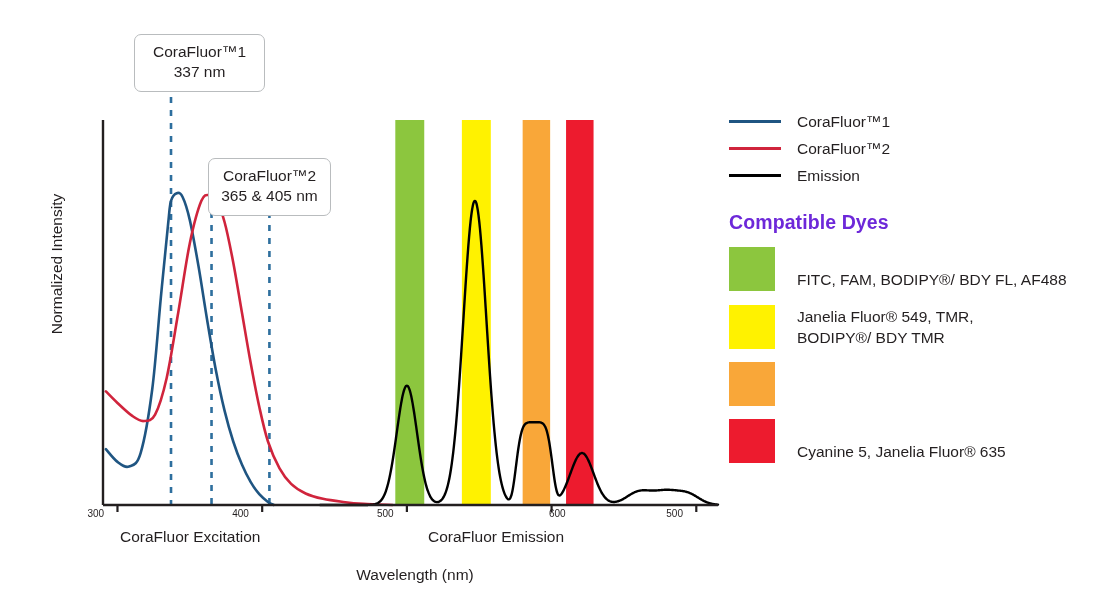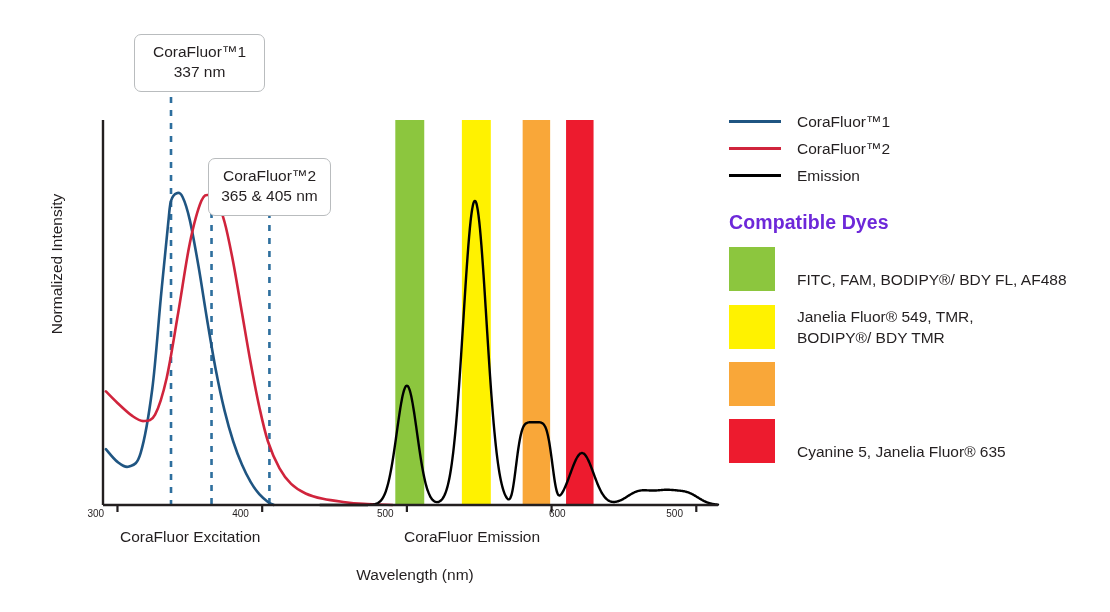--- a/index.html
+++ b/index.html
@@ -163,21 +163,21 @@
   <div id="y-axis-title">Normalized Intensity</div>
   <div id="x-axis-title">Wavelength (nm)</div>
 
   <div id="tick-layer">
       <div class="axis-tick-label" style="left: 87.4706px; top: 508px;">300</div>
       <div class="axis-tick-label" style="left: 232.176px; top: 508px;">400</div>
       <div class="axis-tick-label" style="left: 376.882px; top: 508px;">500</div>
       <div class="axis-tick-label" style="left: 549px; top: 508px;">600</div>
       <div class="axis-tick-label" style="left: 666.294px; top: 508px;">500</div>
       <div class="axis-sub-label" style="top: 528px; left: 120px;">CoraFluor Excitation</div>
-      <div class="axis-sub-label" style="top: 528px; left: 404px; text-align: right;">CoraFluor Emission</div>
+      <div class="axis-sub-label" style="top: 528px; left: 428px; text-align: right;">CoraFluor Emission</div>
     </div>
 
   <div id="legend-panel">
     <div id="legend-lines">
         <div class="legend-row">
           <span class="legend-swatch-line" style="background: rgb(31, 85, 130);"></span>
           <span class="legend-row-label">CoraFluor™1</span>
         </div>
         <div class="legend-row">
           <span class="legend-swatch-line" style="background: rgb(208, 36, 60);"></span>

